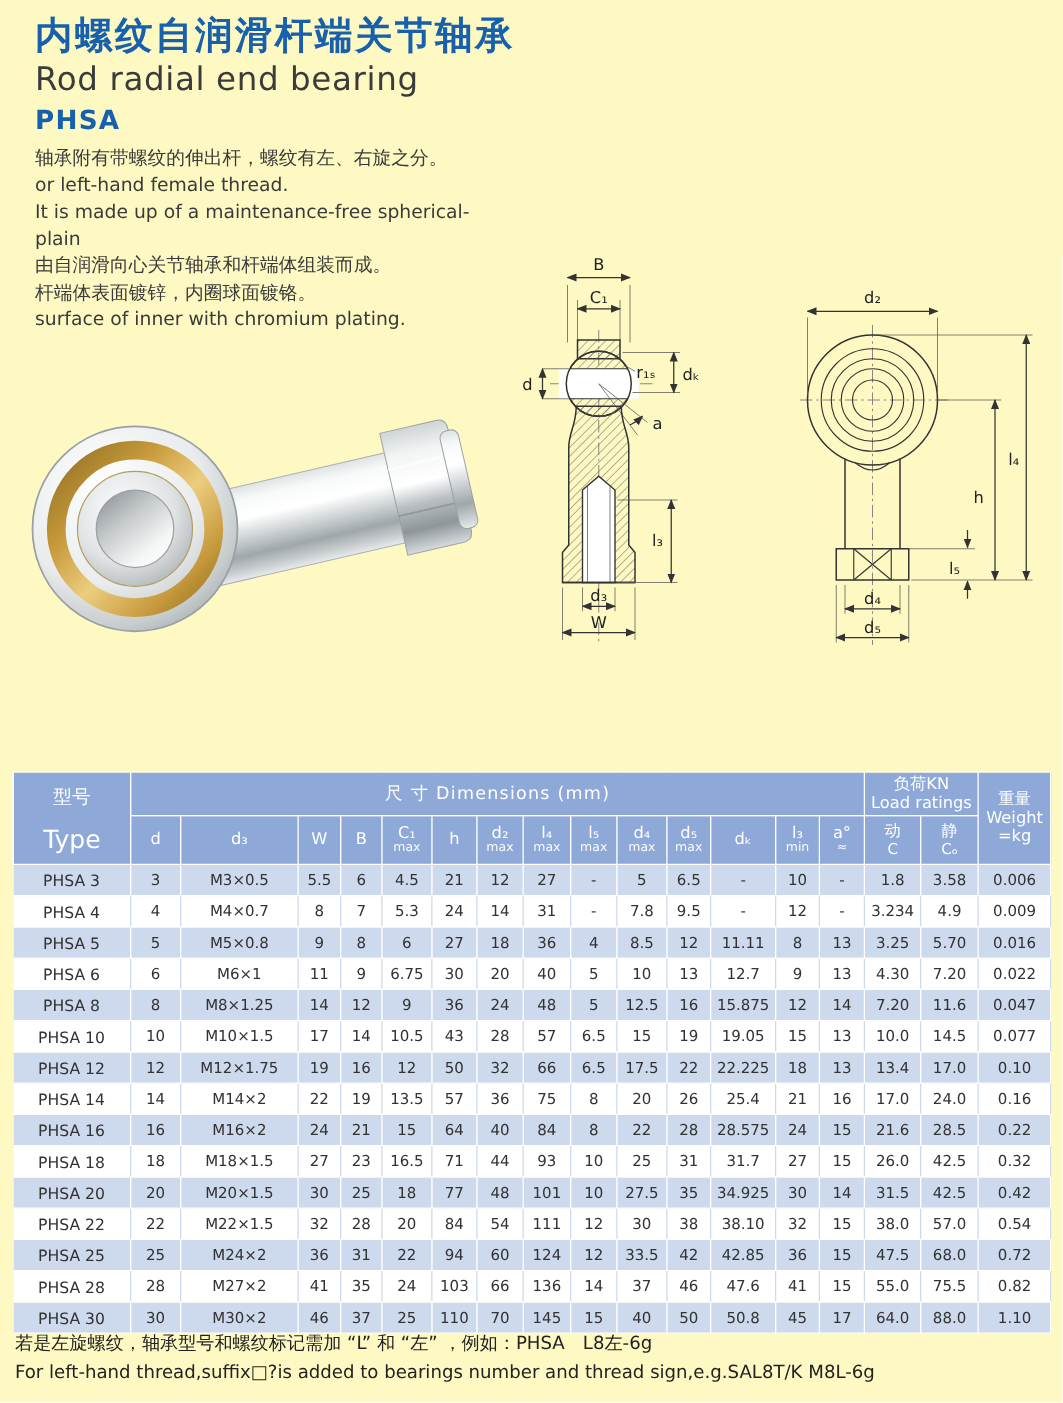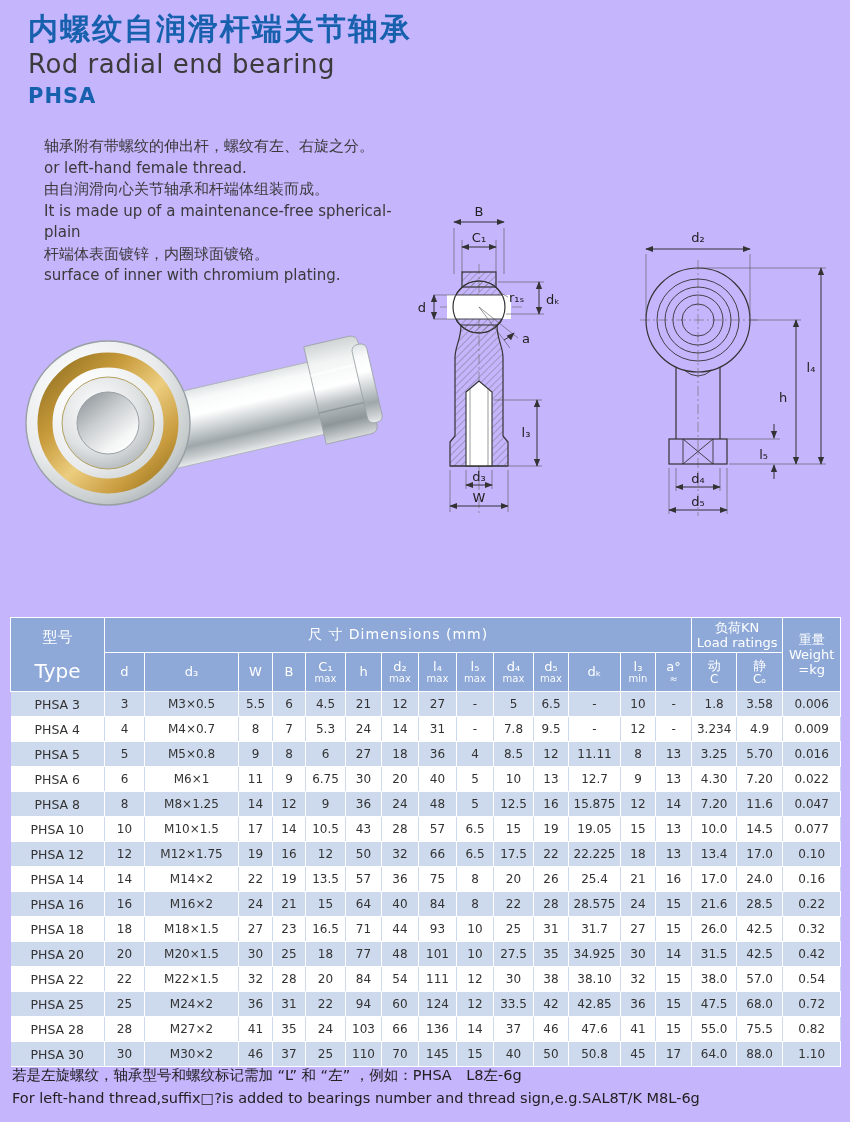--- a/index.html
+++ b/index.html
@@ -2,30 +2,30 @@
 <html style="--blue: #1660ae; --th-bg: #8ea9d8; --stripe: #cdd9ec;"><head>
 <meta charset="utf-8">
 <style>
   :root{
     --blue:#1660ae;
     --th-bg:#8ea9d8;
     --stripe:#cdd9ec;
   }
   html,body{margin:0;padding:0;background:#fff;}
   .page{
-    position:relative;width:850px;height:1122px;background:#c4b5fd;overflow:hidden;
+    position:relative;width:850px;height:1122px;background:#fef9c3;overflow:hidden;
     font-family:"DejaVu Sans","Liberation Sans",sans-serif;color:#333;
   }
   
   .hdr{position:absolute;left:28px;top:12px;}
   .title-zh{margin:0;font-size:30px;font-weight:bold;color:var(--blue);letter-spacing:2px;line-height:34px;}
   .title-en{margin:4px 0 0;font-size:26px;font-weight:400;color:#3b3b3b;letter-spacing:.5px;line-height:28px;}
   .series{margin-top:6px;font-size:21px;font-weight:bold;color:var(--blue);letter-spacing:1px;}
   
-  .description{position:absolute;left:28px;top:136px;width:380px;margin-left:16px;}
+  .description{position:absolute;left:28px;top:116px;width:380px;}
   .desc-line{font-size:15px;line-height:21.5px;color:#3a3a3a;}
   
   .photo{position:absolute;left:5px;top:328px;width:385px;height:200px;margin:0;}
   .diagram{position:absolute;top:192px;margin:0;}
   .diagram.side{left:402px;width:226px;height:330px;}
   .diagram.front{left:628px;width:222px;height:330px;}
   .diagram text{font-family:"DejaVu Sans",sans-serif;font-size:13px;fill:#222;}
   .diagram .dim{stroke:#333;stroke-width:1;fill:none;}
   .diagram .ext{stroke:#555;stroke-width:.6;fill:none;}
   .diagram .outline{stroke:#333;stroke-width:1.2;fill:none;}
@@ -71,22 +71,22 @@
 
   <header class="hdr">
     <h1 class="title-zh">内螺纹自润滑杆端关节轴承</h1>
     <h2 class="title-en">Rod radial end bearing</h2>
     <div class="series">PHSA</div>
   </header>
 
   <div class="description">
       <div class="desc-line">轴承附有带螺纹的伸出杆，螺纹有左、右旋之分。</div>
       <div class="desc-line">or left-hand female thread.</div>
+      <div class="desc-line">It is made up of a maintenance-free spherical-plain</div>
       <div class="desc-line">由自润滑向心关节轴承和杆端体组装而成。</div>
-      <div class="desc-line">It is made up of a maintenance-free spherical-plain</div>
       <div class="desc-line">杆端体表面镀锌，内圈球面镀铬。</div>
       <div class="desc-line">surface of inner  with chromium plating.</div>
     </div>
 
   <figure class="photo">
     <svg width="385" height="200" viewBox="0 0 385 200">
       <defs>
         <linearGradient id="shaftG" x1="0" y1="0" x2="0" y2="1">
           <stop offset="0" stop-color="#dfe3e4"></stop>
             <stop offset=".15" stop-color="#f8fafa"></stop>

